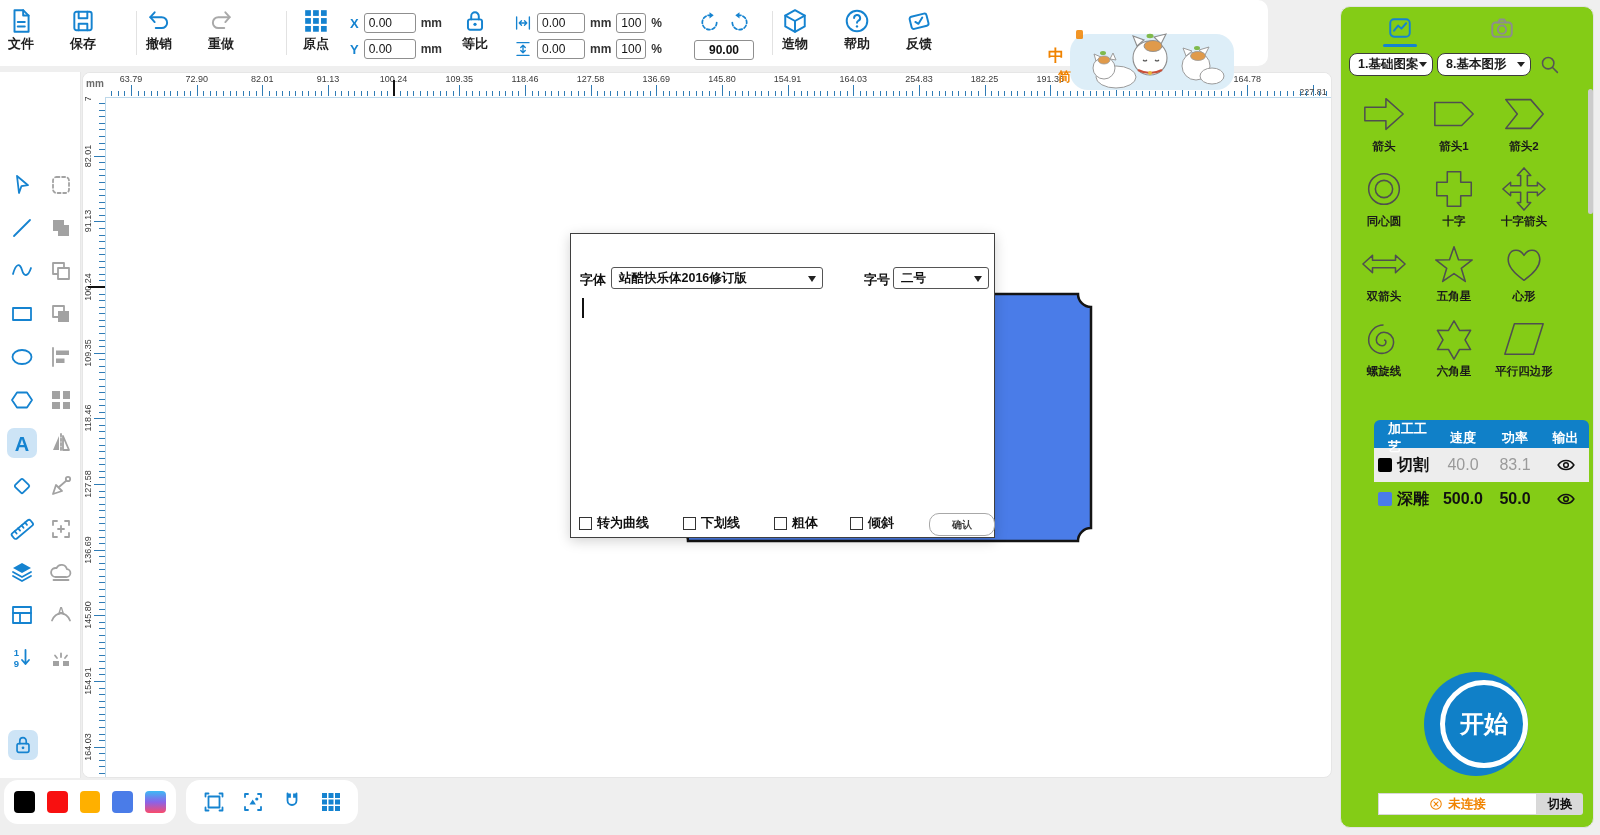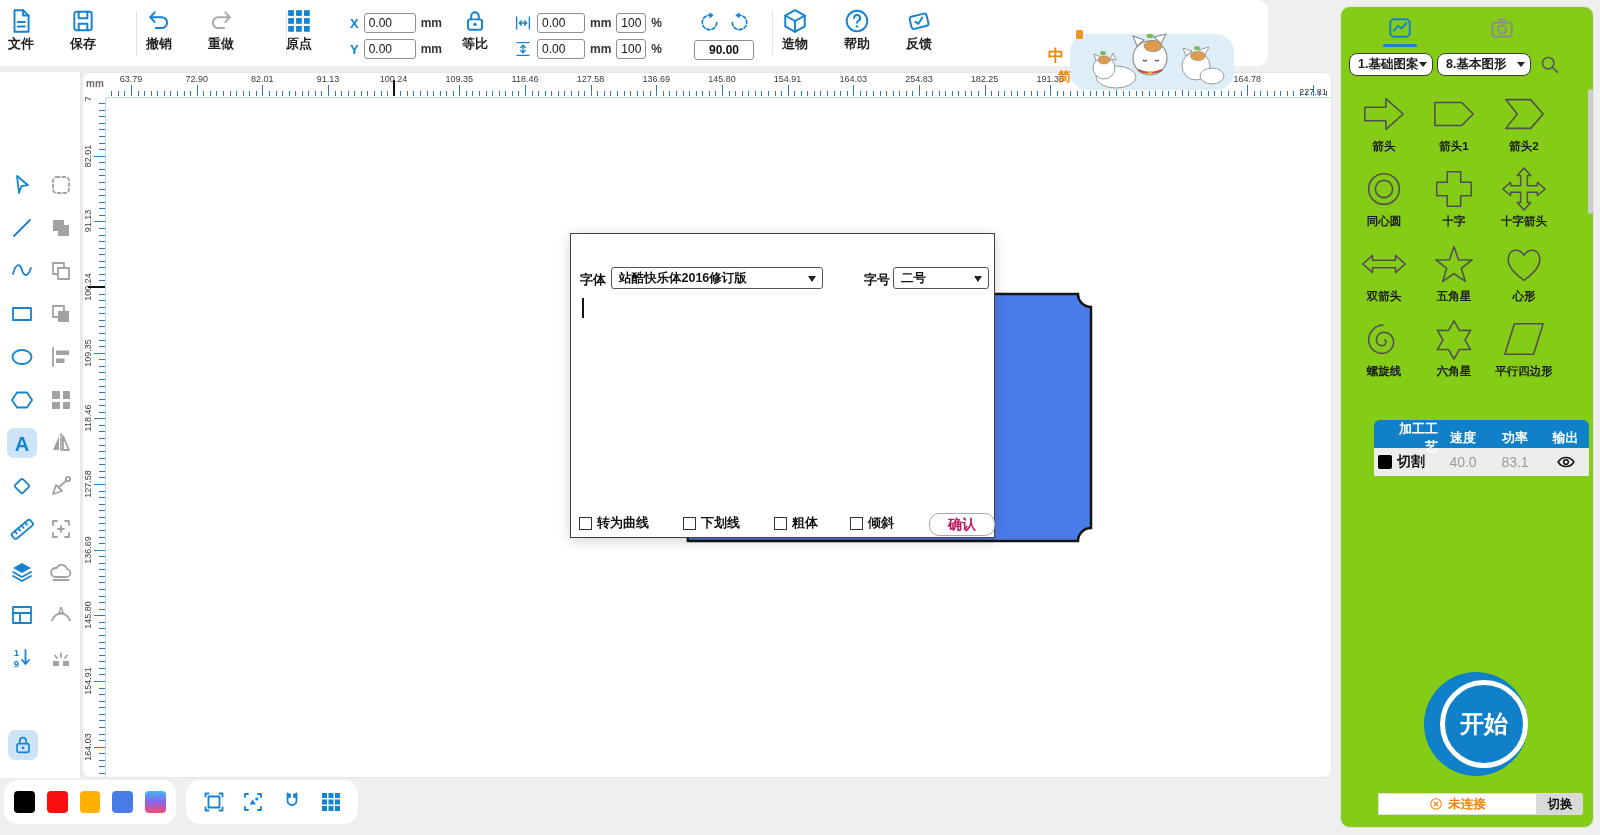--- a/index.html
+++ b/index.html
@@ -46,21 +46,21 @@
   #dlg-title .t{position:absolute;left:28px;top:5px;font-size:12px;color:#111}
   #dlg-icon{position:absolute;left:9px;top:5px;width:14px;height:14px}
   #dlg-close{position:absolute;right:8px;top:3px;font-size:14px;color:#333;cursor:pointer;line-height:16px}
   .dlg-label{position:absolute;font-size:13px;font-weight:bold;color:#111}
   .select{position:absolute;height:22px;border:1px solid #555;border-radius:3px;background:#fff;display:flex;align-items:center;padding:0 18px 0 7px;font-size:12.5px;font-weight:bold;color:#111;cursor:pointer;box-sizing:border-box;white-space:nowrap}
   .select .car{position:absolute;right:6px;top:8px;width:0;height:0;border-left:4.5px solid transparent;border-right:4.5px solid transparent;border-top:6px solid #222}
   .caret-blink{position:absolute;left:11px;top:64px;width:1.5px;height:20px;background:#111;animation:blink 1.1s steps(1) infinite}
   @keyframes blink{50%{opacity:0}}
   .chk{position:absolute;top:280px;display:flex;align-items:center;gap:5px;font-size:13px;font-weight:bold;color:#111;cursor:pointer}
   .chk .box{width:11px;height:11px;border:1.5px solid #333;background:#fff}
-  #dlg-ok{position:absolute;left:358px;top:279px;width:64px;height:21px;border:1.2px solid #a8a8a8;border-radius:10px;color:#be185d;font-size:14px;font-weight:bold;display:flex;align-items:center;justify-content:center;cursor:pointer;background:#fff}
+  #dlg-ok{position:absolute;left:358px;top:279px;width:64px;height:21px;border:1.2px solid #a8a8a8;border-radius:10px;color:#404040;font-size:10px;font-weight:bold;display:flex;align-items:center;justify-content:center;cursor:pointer;background:#fff}
 
   
   #blue-shape{position:absolute;left:590px;top:219px;width:420px;height:251px;z-index:5}
 
   
   .pill{position:absolute;top:780px;height:44px;background:#fff;border-radius:14px;display:flex;align-items:center;z-index:2}
   #swatch-pill{left:4px;width:172px;padding:0 10px;gap:12px;box-sizing:border-box}
   .swatch{width:22px;height:22px;border-radius:4px;cursor:pointer}
   #snap-pill{left:186px;width:172px;justify-content:space-around;padding:0 8px;box-sizing:border-box}
   .snap-ico{width:24px;height:24px;color:#1583d0;cursor:pointer}
@@ -74,22 +74,22 @@
   .rp-select .car{position:absolute;right:5px;top:8px;width:0;height:0;border-left:4px solid transparent;border-right:4px solid transparent;border-top:5.5px solid #222}
   #rp-search{position:absolute;left:198px;top:47px;width:21px;height:21px;color:#555;cursor:pointer}
   #shape-grid{position:absolute;left:8px;top:84px;display:grid;grid-template-columns:repeat(3,70px);grid-auto-rows:75px}
   .shape-cell{display:flex;flex-direction:column;align-items:center;cursor:pointer}
   .shape-ico{width:50px;height:46px;color:#4f4f4f}
   .shape-label{font-size:11.5px;font-weight:bold;color:#1a1a1a;margin-top:2px;white-space:nowrap}
   #rp-scrollbar{position:absolute;left:247px;top:82px;width:5px;height:125px;background:#cccccc;border-radius:3px}
   #proc-table{position:absolute;left:33px;top:413px;width:215px}
   #proc-head{height:28px;background:#1080c8;border-radius:6px 6px 0 0;display:grid;grid-template-columns:64px 50px 54px 47px;align-items:center;color:#fff;font-size:13px;font-weight:bold}
   #proc-head span{text-align:center}
-  #proc-head span:first-child{text-align:right;padding-left:14px}
-  .proc-row{height:28px;display:grid;grid-template-columns:64px 50px 54px 47px;align-items:center;font-size:14px}
+  #proc-head span:first-child{text-align:left;padding-left:14px}
+  .proc-row{height:34px;display:grid;grid-template-columns:64px 50px 54px 47px;align-items:center;font-size:16px}
   .proc-row.alt{background:#ededed}
   .proc-name{display:flex;align-items:center;gap:5px;padding-left:4px;font-weight:bold;color:#111}
   .proc-sw{width:14px;height:14px;border-radius:2px;flex:none}
   .proc-num{text-align:center}
   .proc-num.dim{color:#9a9a9a}
   .proc-num.strong{font-weight:bold;color:#111}
   .proc-eye{width:24px;height:20px;margin:0 auto;color:#111;cursor:pointer}
   #start-btn{position:absolute;left:83px;top:665px;width:104px;height:104px;border-radius:50%;background:#1080c8;display:flex;align-items:center;justify-content:flex-end;cursor:pointer}
   #start-inner{width:88px;height:88px;border-radius:50%;background:#1080c8;border:5px solid #fff;display:flex;align-items:center;justify-content:center;color:#fff;font-size:24px;font-weight:bold;box-sizing:border-box}
   #conn-bar{position:absolute;left:37px;top:786px;width:205px;height:22px;display:flex;font-size:12.5px}
@@ -133,21 +133,21 @@
   <div class="tb-item" style="left:208px">
       <span class="tb-ico gray">
         <svg viewBox="0 0 24 24" width="100%" height="100%" fill="none" stroke="currentColor" stroke-width="1.8" stroke-linecap="round" stroke-linejoin="round">
           <path d="M16 4l4 4.5-4 4.5"></path>
           <path d="M20 8.5H9.5a5 5 0 0 0 0 10H15"></path>
         </svg>
       </span>
       <span class="tb-label">重做</span>
     </div>
   <div class="tb-sep" style="left:286px"></div>
-  <div class="tb-item" style="left:286px">
+  <div class="tb-item" style="left:303px">
       <span class="tb-ico">
         <svg viewBox="0 0 24 24" width="100%" height="100%" fill="none" stroke="currentColor" stroke-width="1.8" stroke-linecap="round" stroke-linejoin="round">
           <g fill="currentColor" stroke="none">
             <rect x="2" y="2" width="5.3" height="5.3"></rect>
             <rect x="9.3" y="2" width="5.3" height="5.3"></rect>
             <rect x="16.6" y="2" width="5.3" height="5.3"></rect>
             <rect x="2" y="9.3" width="5.3" height="5.3"></rect>
             <rect x="9.3" y="9.3" width="5.3" height="5.3"></rect>
             <rect x="16.6" y="9.3" width="5.3" height="5.3"></rect>
             <rect x="2" y="16.6" width="5.3" height="5.3"></rect>
@@ -1002,20 +1002,34 @@
           </div>
           <div class="proc-num dim">40.0</div>
           <div class="proc-num dim">83.1</div>
           <div class="proc-eye">
             <svg viewBox="0 0 24 24" width="100%" height="100%" fill="none" stroke="currentColor" stroke-width="1.8" stroke-linecap="round" stroke-linejoin="round">
               <path d="M2.5 12S6 6.5 12 6.5 21.5 12 21.5 12 18 17.5 12 17.5 2.5 12 2.5 12z"></path>
               <circle cx="12" cy="12" r="2.8"></circle>
             </svg>
           </div>
         </div>
+        <div class="proc-row">
+          <div class="proc-name">
+            <div class="proc-sw" style="background: rgb(74, 124, 232);"></div>
+            <span>深雕</span>
+          </div>
+          <div class="proc-num strong">500.0</div>
+          <div class="proc-num strong">50.0</div>
+          <div class="proc-eye">
+            <svg viewBox="0 0 24 24" width="100%" height="100%" fill="none" stroke="currentColor" stroke-width="1.8" stroke-linecap="round" stroke-linejoin="round">
+              <path d="M2.5 12S6 6.5 12 6.5 21.5 12 21.5 12 18 17.5 12 17.5 2.5 12 2.5 12z"></path>
+              <circle cx="12" cy="12" r="2.8"></circle>
+            </svg>
+          </div>
+        </div>
       </div>
   </div>
 
   <div id="start-btn">
     <div id="start-inner">
         <span>开始</span>
       </div>
   </div>
   <div id="conn-bar">
     <div id="conn-status">

